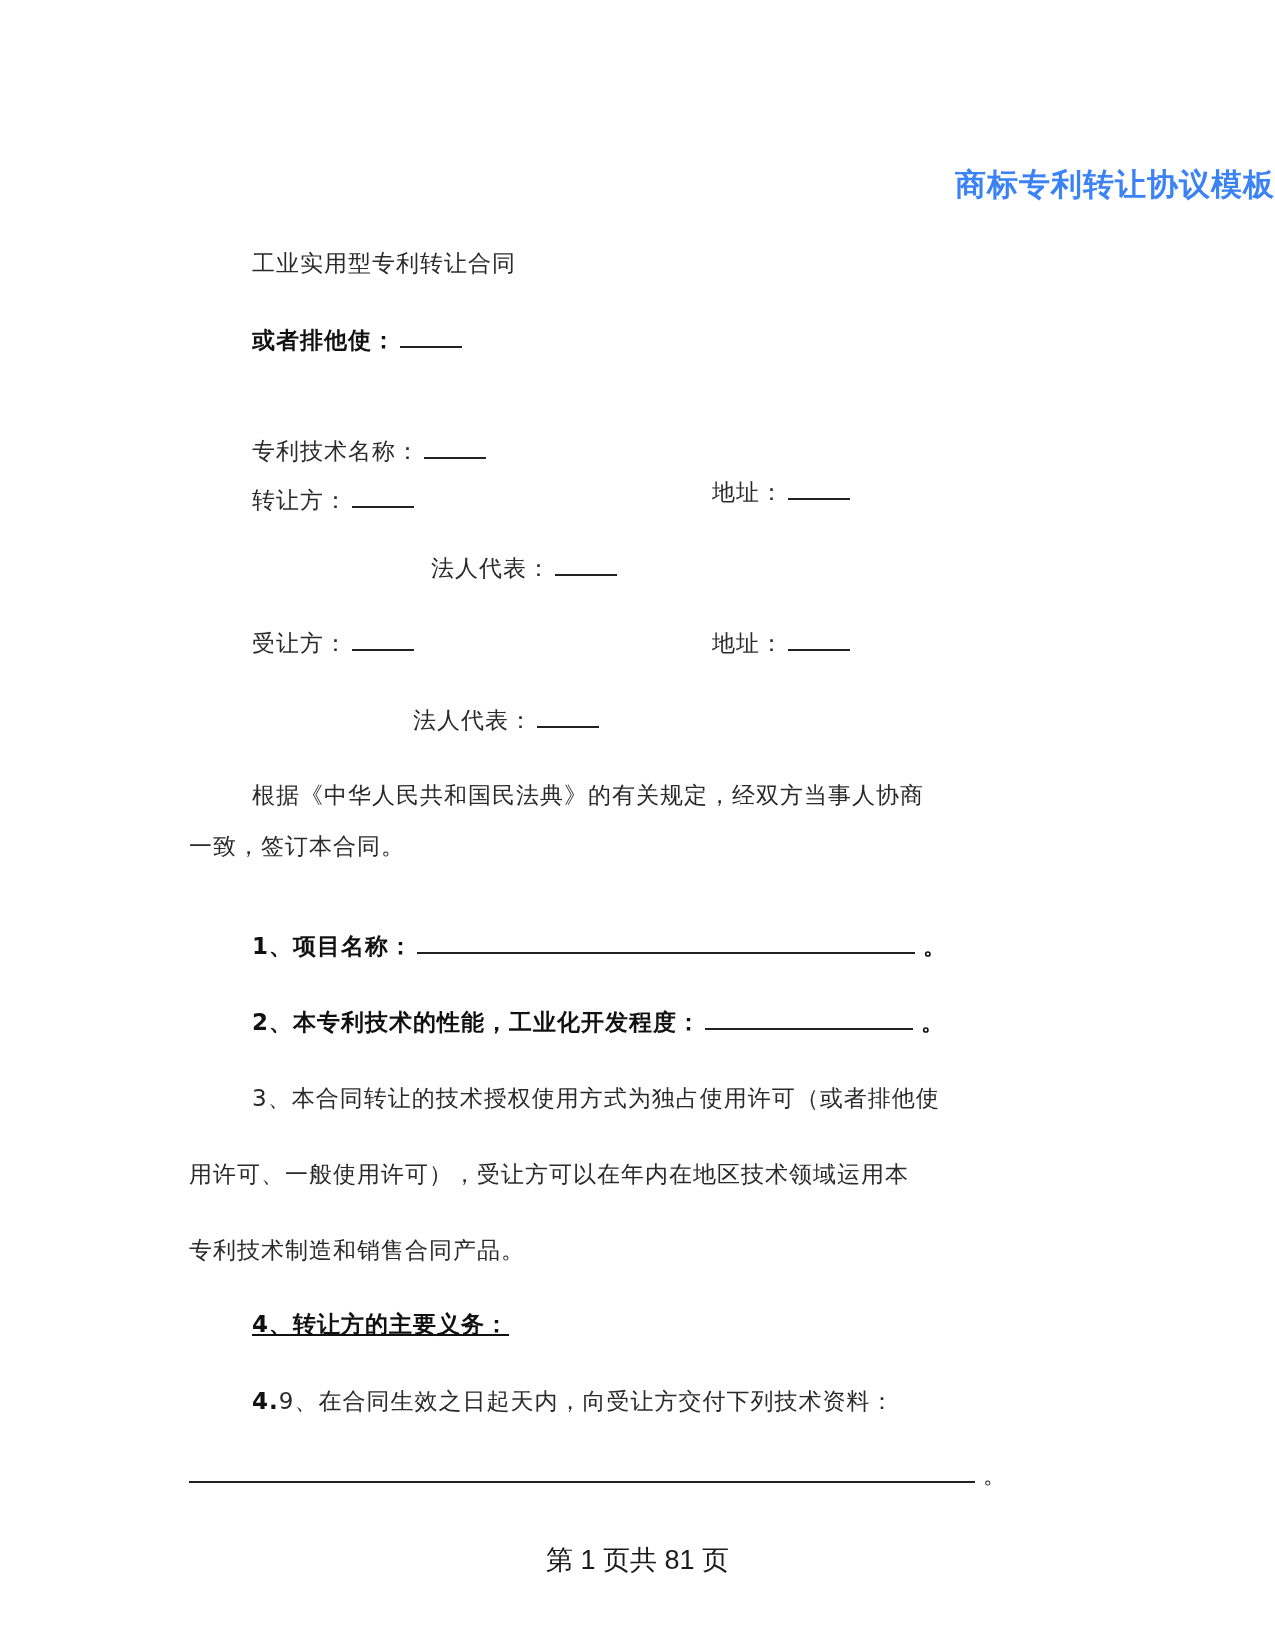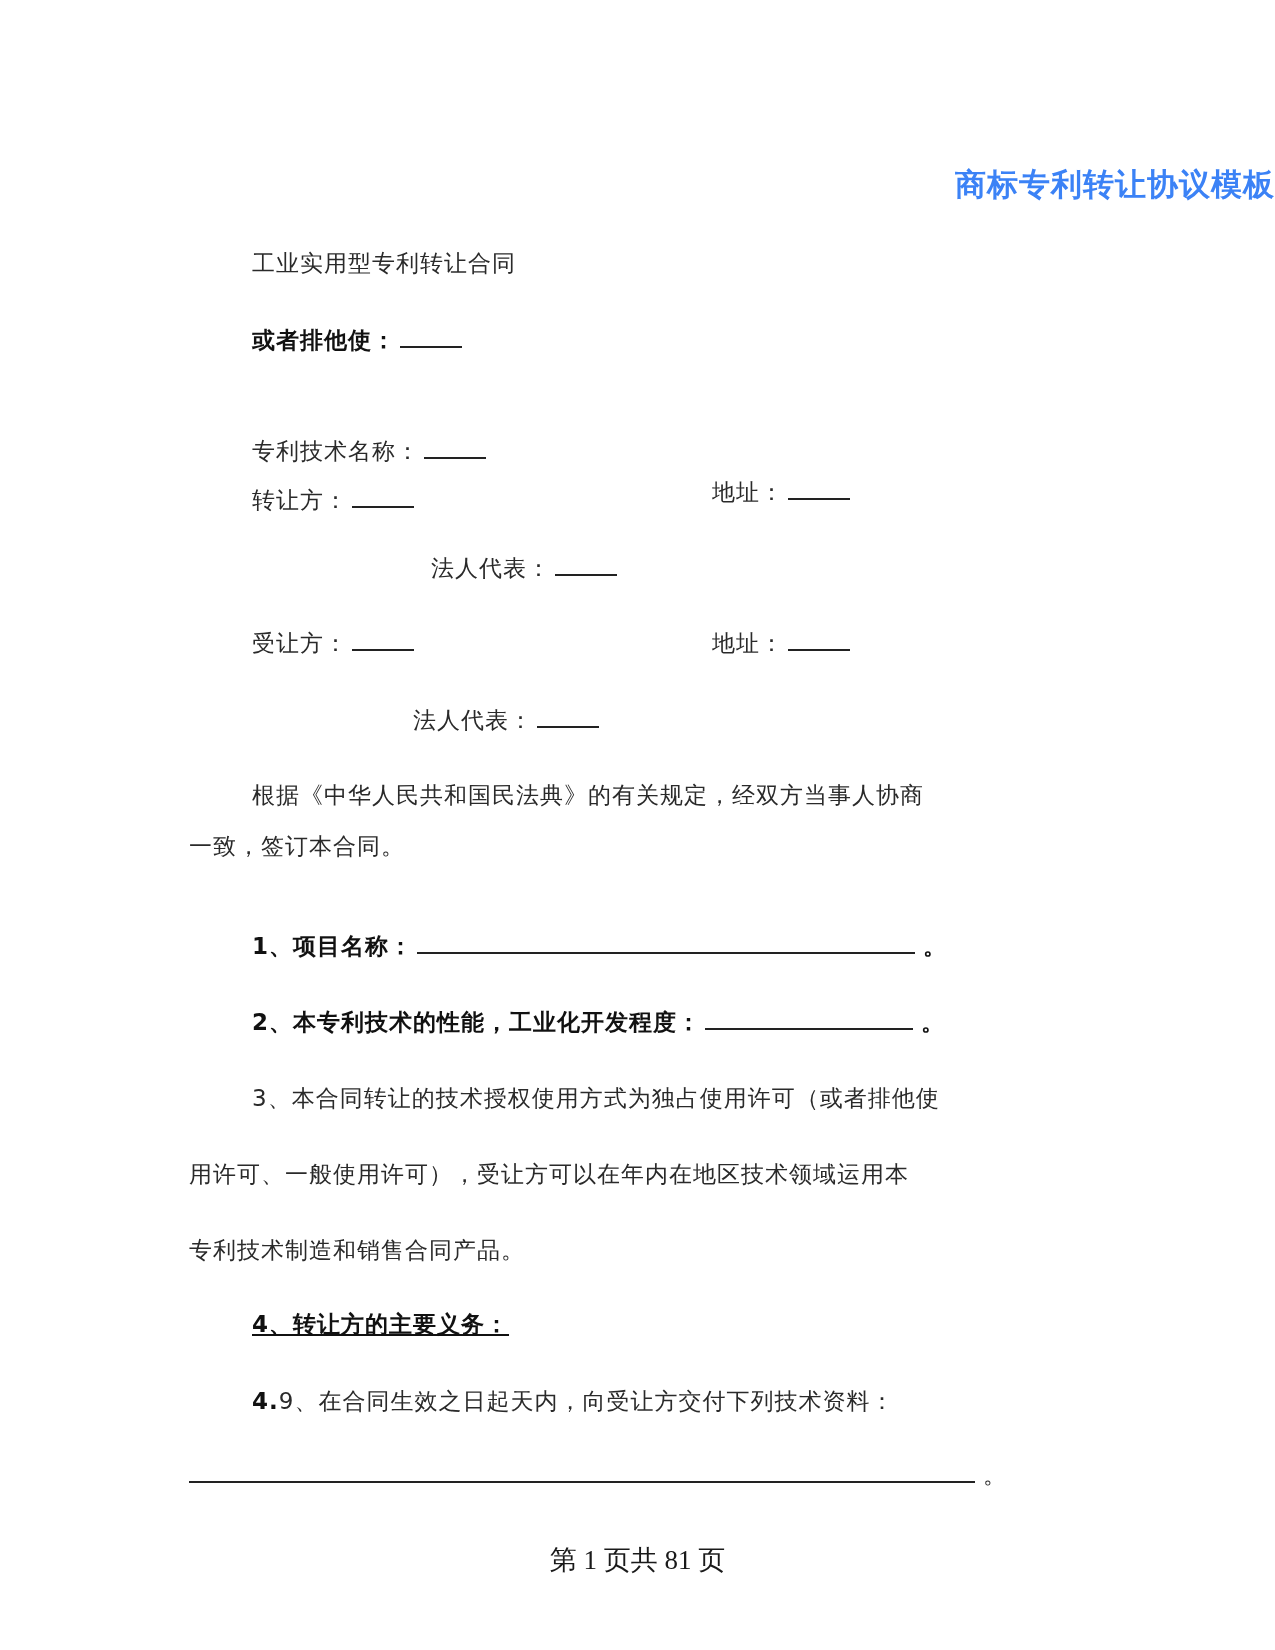--- a/index.html
+++ b/index.html
@@ -18,21 +18,21 @@
       top: 164px; font-size: 31px; line-height: 40px; font-weight: bold; color: #3b82f6;
       letter-spacing: 1px;
     }
     .blank {
       display: inline-block; border-bottom: 2px solid #222; vertical-align: baseline;
       height: 20px; margin-left: 4px;
     }
     .blank.short { width: 62px; }
     .footer {
       position: absolute; left: 0; width: 1275px; text-align: center;
-      top: 1542px; font-family: Liberation Serif, serif; font-size: 27px; line-height: 36px; color: #1a1a1a;
+      top: 1542px; font-family: Liberation Sans, sans-serif; font-size: 27px; line-height: 36px; color: #1a1a1a;
     }
   </style>
 </head>
 <body>
 
 <div>
 
   <div class="title">商标专利转让协议模板</div>
 
   <div class="line" style="left:252px; top:245px;">工业实用型专利转让合同</div>

